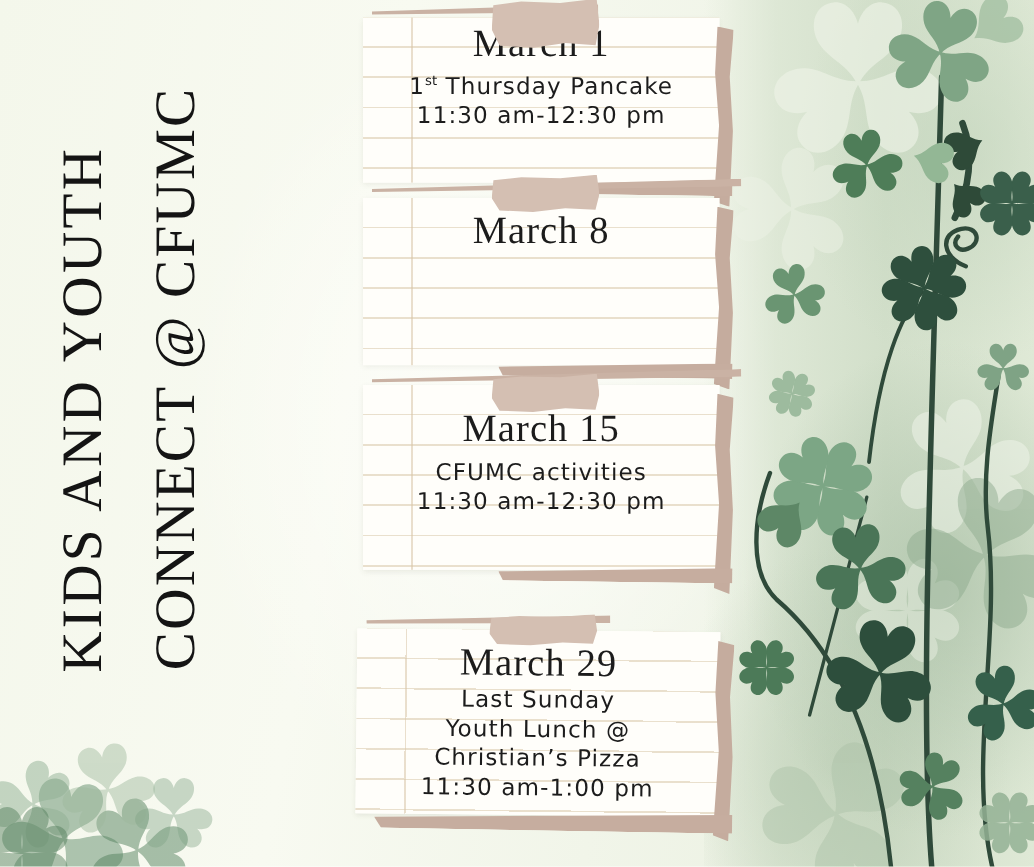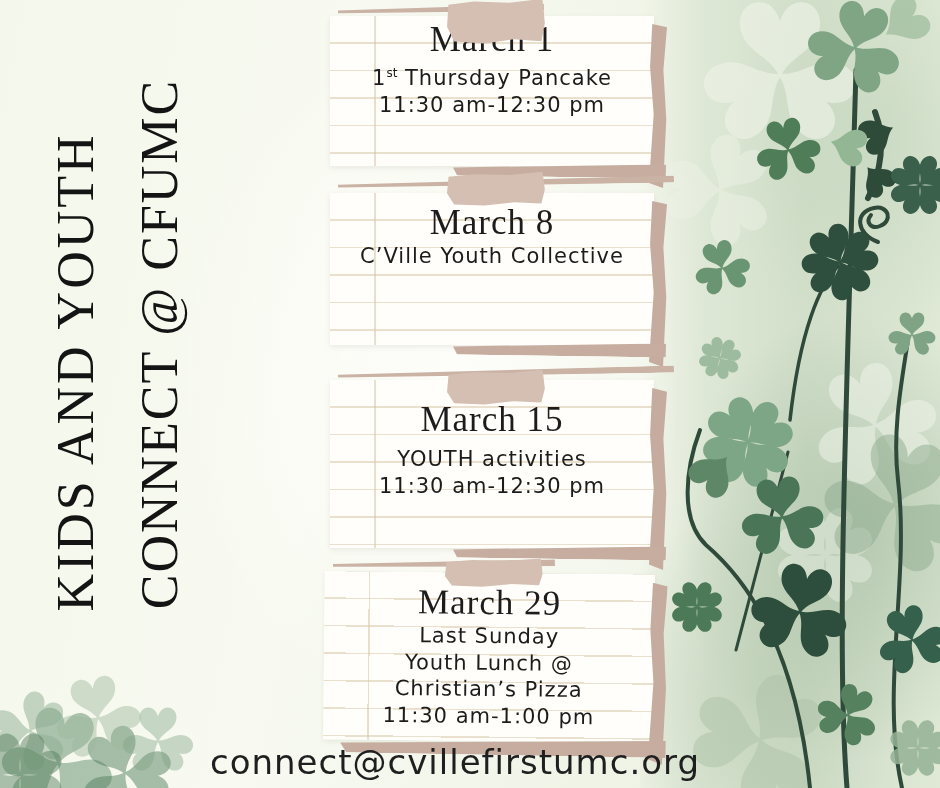--- a/index.html
+++ b/index.html
@@ -44,22 +44,22 @@
   .card{
     position:absolute; left:330px; width:324px;
     background:
       linear-gradient(90deg, rgba(255,255,255,0) 0 44px, rgba(216,197,167,.55) 44px 45.5px, rgba(255,255,255,0) 45.5px),
       repeating-linear-gradient(180deg, #fffefa 0 26px, rgba(216,199,168,.55) 26px 27.5px),
       #fffefa;
     box-shadow:0 2px 5px rgba(90,90,70,.10);
     text-align:center; color:#1c1c1c; z-index:3;
   }
   .c1{ top:16px;  height:150px; padding-top:4px;  }
-  .c2{ top:193px; height:152px; padding-top:10px; }
-  .c3{ top:380px; height:168px; padding-top:20px; }
+  .c2{ top:180px; height:152px; padding-top:10px; }
+  .c3{ top:350px; height:168px; padding-top:20px; }
   .c4{ top:573px; height:168px; left:324px; width:330px; padding-top:10px; transform:rotate(0.6deg); }
 
   .date{
     font-family:"Liberation Serif","DejaVu Serif",serif;
     font-weight:400; font-size:35px; line-height:40px; letter-spacing:1px;
   }
   .line{ font-size:21px; line-height:26.5px; letter-spacing:1px; }
   .c3 .line:first-of-type{ margin-top:6px; }
   .line sup{ font-size:12px; vertical-align:super; letter-spacing:0;text-align:right; }
 
@@ -190,40 +190,38 @@
     <p class="line"><span>1</span><sup>st</sup><span> Thursday Pancake</span></p>
     <p class="line">11:30 am-12:30 pm</p>
   </div>
 
   <div class="card c2">
     <div class="swoosh"></div>
     <div class="tape"></div>
     <div class="strip-right"></div>
     <div class="strip-bottom"></div>
     <h2 class="date">March 8</h2>
-    <p class="line">C’Ville Youth Collective</p>
   </div>
 
   <div class="card c3">
     <div class="swoosh"></div>
     <div class="tape"></div>
     <div class="strip-right"></div>
     <div class="strip-bottom"></div>
     <h2 class="date">March 15</h2>
-    <p class="line">YOUTH activities</p>
+    <p class="line">CFUMC activities</p>
     <p class="line">11:30 am-12:30 pm</p>
   </div>
 
   <div class="card c4">
     <div class="swoosh"></div>
     <div class="tape"></div>
     <div class="strip-right"></div>
     <div class="strip-bottom"></div>
     <h2 class="date">March 29</h2>
     <p class="line">Last Sunday</p>
     <p class="line">Youth Lunch @</p>
     <p class="line">Christian’s Pizza</p>
     <p class="line">11:30 am-1:00 pm</p>
   </div>
 
-  <div class="email">connect@cvillefirstumc.org</div>
 
 </div>
 
 </body></html>

